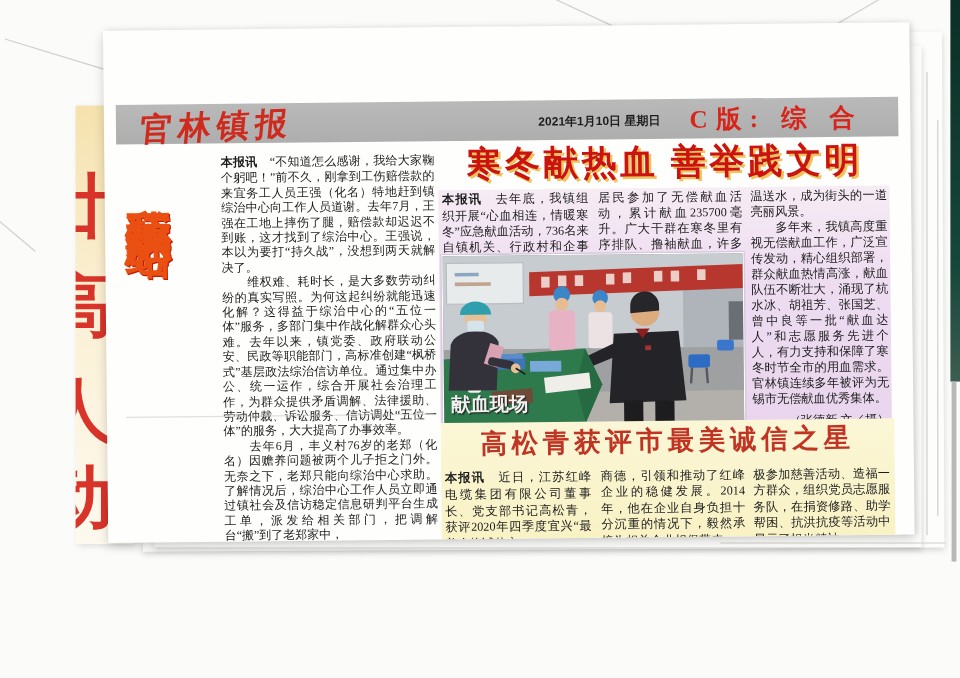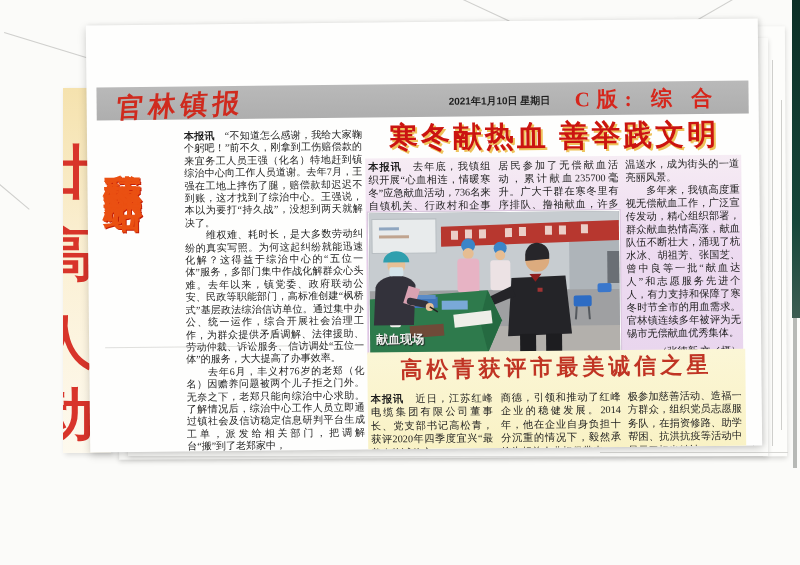--- a/index.html
+++ b/index.html
@@ -43,39 +43,39 @@
   .mast-edition{position:absolute;left:478px;top:3px;font-size:21px;font-weight:bold;color:#d6261c;
         letter-spacing:7px;}
 
   
   .v-headline{position:absolute;left:12px;top:118px;writing-mode:vertical-rl;text-orientation:upright;
         font-size:38px;line-height:46px;font-weight:bold;letter-spacing:3px;color:#ea5012;
         text-shadow:1px 1px 0 #c21d08;font-family:"Liberation Serif",serif;}
   .body-col{position:absolute;left:97px;top:106px;width:178px;font-size:10px;line-height:12.4px;
         color:#1c1c1c;text-align:justify;}
   .body-col p{margin:0;}
-  .lead{font-family:Liberation Sans, sans-serif;font-weight:bold;margin-top:38px;}
+  .lead{font-family:Liberation Mono, monospace;font-weight:bold;margin-top:38px;}
   .crease{position:absolute;left:16px;top:322px;width:256px;height:1px;background:#c6c6c2;opacity:.55;}
 
   
   .art-blood{position:absolute;left:278px;top:96px;width:378px;height:256px;}
   .blood-headline{margin:0;text-align:center;font-size:29px;font-weight:bold;color:#cb1410;
         letter-spacing:3px;line-height:38px;text-shadow:2px 2px 0 #eec35c;}
   .pink-panel{position:absolute;left:0;top:40px;width:376px;height:196px;
         background:linear-gradient(180deg,#f6ecf4,#eedcf1 40%,#e9d6ee);}
   .bcol{position:absolute;font-size:10.2px;line-height:13px;color:#1c1c1c;text-align:justify;}
   .bcol p{margin:0;}
   .bc1{left:3px;top:2px;width:122px;}
   .bc2{left:133px;top:2px;width:120px;}
   .bc3{left:260px;top:2px;width:114px;}
   .credit{text-align:right;padding-top:5px;}
   .photo{position:absolute;left:2px;top:54px;width:250px;height:140px;background:#9aa0a5;
         border:1px solid #fff;box-shadow:0 0 0 1px #dcc6e0;}
   .photo svg{display:block;width:100%;height:100%;}
-  .wm{position:absolute;left:6px;bottom:5px;font-size:12px;font-weight:bold;color:#f0f0ee;
+  .wm{position:absolute;left:6px;bottom:5px;font-size:16px;font-weight:bold;color:#f0f0ee;
         text-shadow:1px 1px 1px #222;font-family:"Liberation Sans",sans-serif;}
 
   
   .art-honesty{position:absolute;left:278px;top:330px;width:378px;height:97px;overflow:hidden;
         background:linear-gradient(180deg,#fbf6d6,#f9f2c5);}
   .honesty-headline{margin:0;text-align:center;font-size:22px;font-weight:bold;color:#c03424;
         letter-spacing:4px;line-height:34px;transform:rotate(-.4deg);}
   .hcol{position:absolute;top:40px;font-size:10.2px;line-height:13.4px;color:#1c1c1c;text-align:justify;}
   .hcol p{margin:0;}
   .hc1{left:3px;width:122px;}

